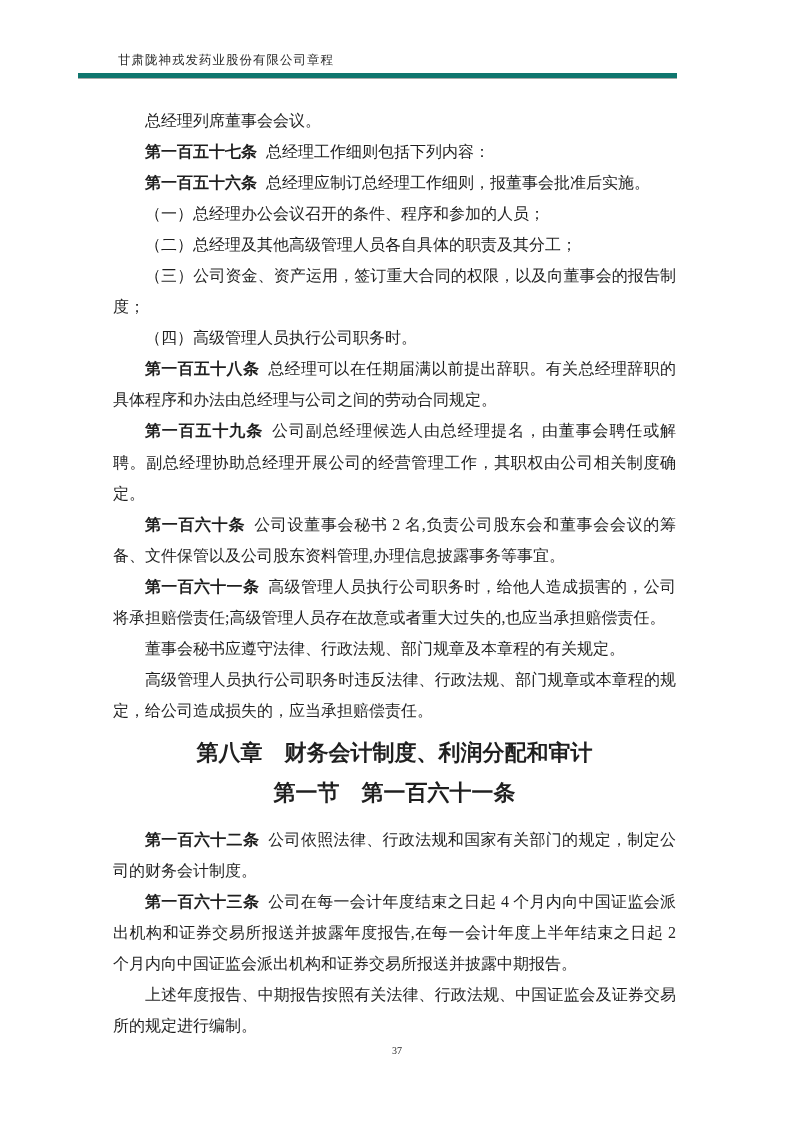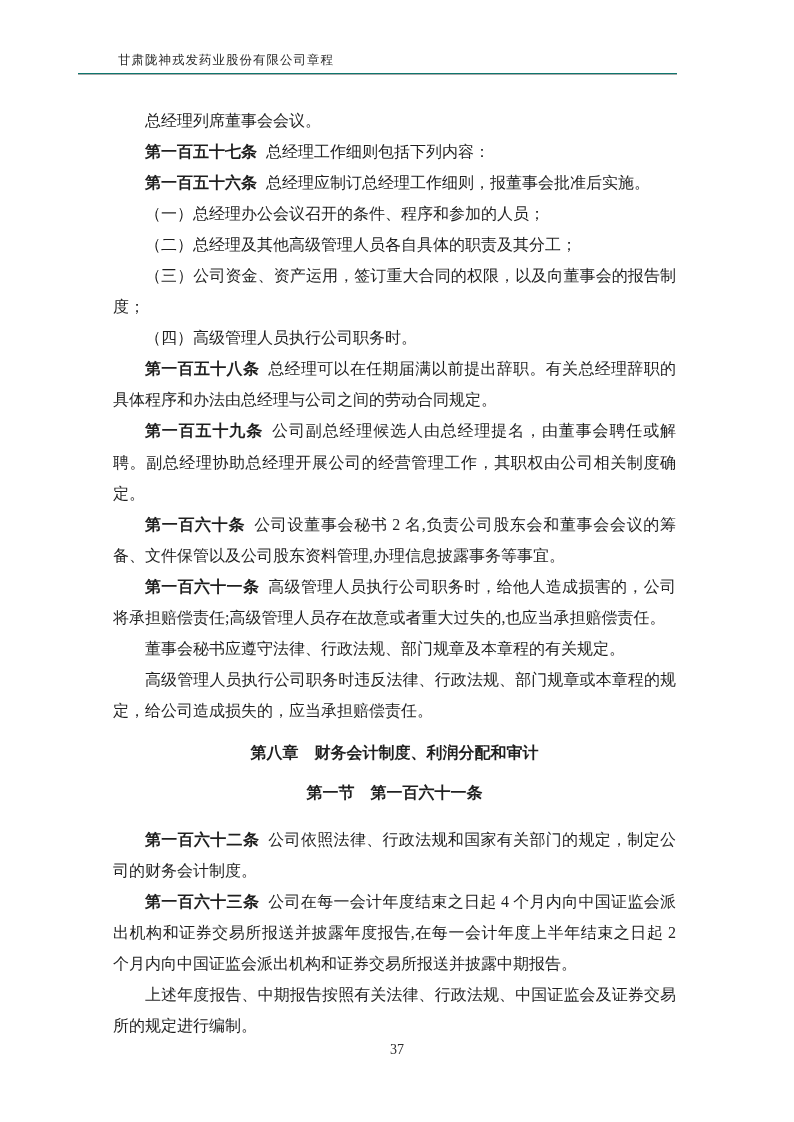--- a/index.html
+++ b/index.html
@@ -13,21 +13,21 @@
     color: #1f1f1f;
     overflow: hidden;
   }
 
   
   .page-header {
     position: absolute;
     left: 78px;
     top: 52px;
     width: 599px;
-    border-bottom: 1px solid #0f766e;
+    border-bottom: 5px solid #0f766e;
     box-shadow: 0 1px 0 #aaaaaa;
     padding-bottom: 5px;
   }
   .header-title {
     margin-left: 40px;
     font-size: 12.5px;
     line-height: 16px;
     letter-spacing: 1px;
     color: #2a2a2a;
   }
@@ -52,35 +52,35 @@
     font-weight: bold;
     font-family: "Liberation Sans", sans-serif;
     padding-right: 9px;
   }
   .heading {
     text-indent: 0;
     text-align: center;
     text-align-last: center;
     font-weight: bold;
     font-family: "Liberation Sans", sans-serif;
-    font-size: 16px;
+    font-size: 22px;
   }
   .chapter-heading { margin-top: 11px; }
   .section-heading { margin-top: 9px; margin-bottom: 16px; }
 
   
   .page-footer {
     position: absolute;
     left: 0;
     top: 1040px;
     width: 100%;
     text-align: center;
   }
   .page-number {
-    font-size: 14px;
+    font-size: 10px;
     color: #2a2a2a;
   }
 </style>
 </head>
 <body>
 
 <div class="page">
 
   <div class="page-header">
     <div class="header-title">甘肃陇神戎发药业股份有限公司章程</div>

